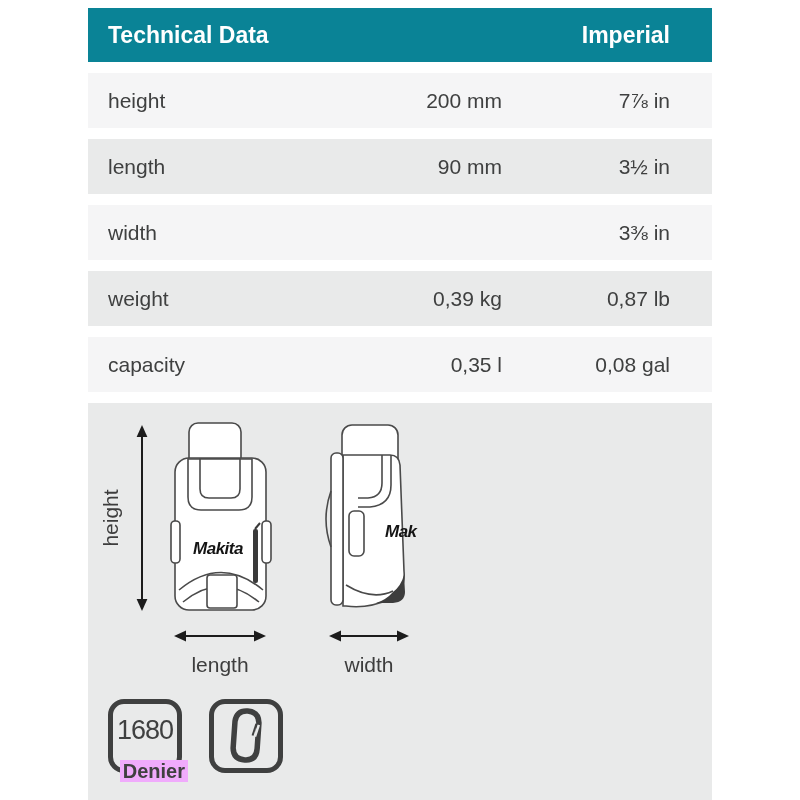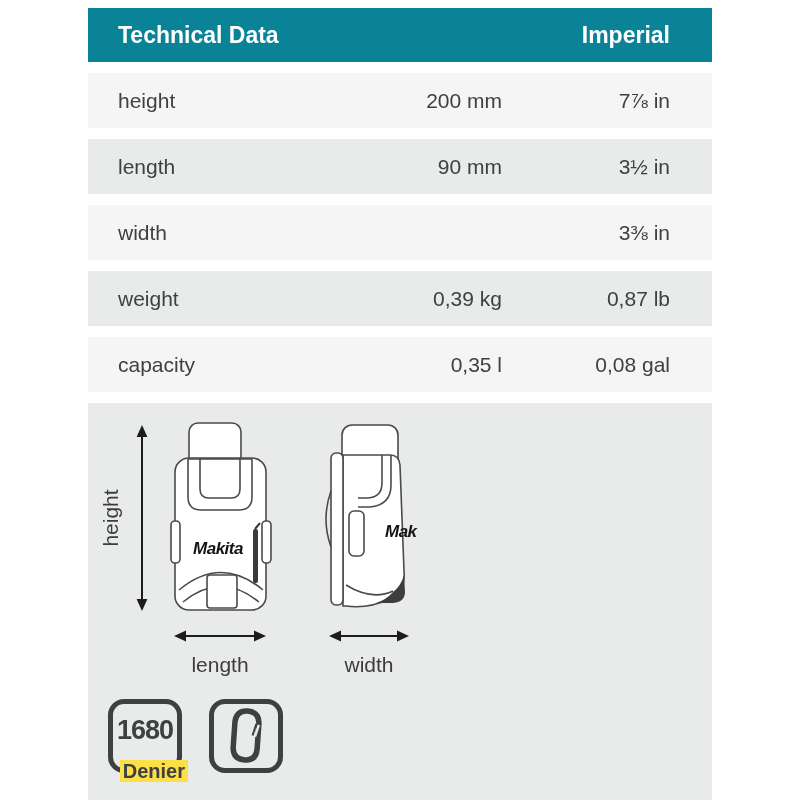--- a/index.html
+++ b/index.html
@@ -7,21 +7,21 @@
     font-family: "Liberation Sans", sans-serif; }
   .content { position: absolute; left: 88px; top: 8px; width: 624px; }
 
   
   .thead { display: flex; align-items: center; height: 54px; background: #0a8396;
     color: #ffffff; font-weight: bold; font-size: 23px; }
   .trow { display: flex; align-items: center; height: 55px; margin-top: 11px;
     font-size: 21px; color: #3f4040; }
   .trow.light { background: #f5f5f6; }
   .trow.dark  { background: #e9eaea; }
-  .col-label    { flex: 1; padding-left: 30px; }
+  .col-label    { flex: 1; padding-left: 20px; }
   .col-metric   { width: 170px; text-align: right; }
   .col-imperial { width: 210px; text-align: right; padding-right: 42px; }
 
   
   .diagram { position: relative; margin-top: 11px; height: 397px; background: #e9eaea; }
   .diagram svg.draw { position: absolute; left: 0; top: 0; }
   .dimtext { font-size: 21px; fill: #3d3d3d; }
   .ln  { stroke: #4a4a4a; stroke-width: 1.6; fill: #ffffff; }
   .lnn { stroke: #4a4a4a; stroke-width: 1.6; fill: none; }
   .arrow { stroke: #1c1c1c; stroke-width: 2; }
@@ -29,23 +29,23 @@
   .brandtxt { font-style: italic; font-weight: bold; font-size: 17px; fill: #141414;
     letter-spacing: -0.5px; }
 
   
   .badges { position: absolute; left: 20px; top: 296px; display: flex; }
   .badge { position: relative; width: 74px; height: 74px; border: 5px solid #3f4040;
     border-radius: 16px; color: #3f4040; }
   .badge-denier { margin-right: 27px; }
   .badge-elastic { margin-right: 29px; }
   .b1680 { position: absolute; top: 11px; left: 0; width: 100%; text-align: center;
-    font-size: 27px; font-weight: bold; letter-spacing: -1px; }
+    font-size: 27px; font-weight: normal; letter-spacing: -1px; }
   .bden { position: absolute; bottom: -14px; right: -11px; font-size: 20px;
-    font-weight: bold; background: #fde047; padding: 0 3px; line-height: 1.1; }
+    font-weight: bold; background: #f0abfc; padding: 0 3px; line-height: 1.1; }
   .badge svg { position: absolute; left: -2px; top: -2px; }
   .elastictxt { font-weight: bold; font-size: 13px; fill: #3f4040; letter-spacing: 0px; }
 </style>
 </head>
 <body>
 
 <div class="content">
 
   <div class="thead">
     <div class="col-label">Technical Data</div>

